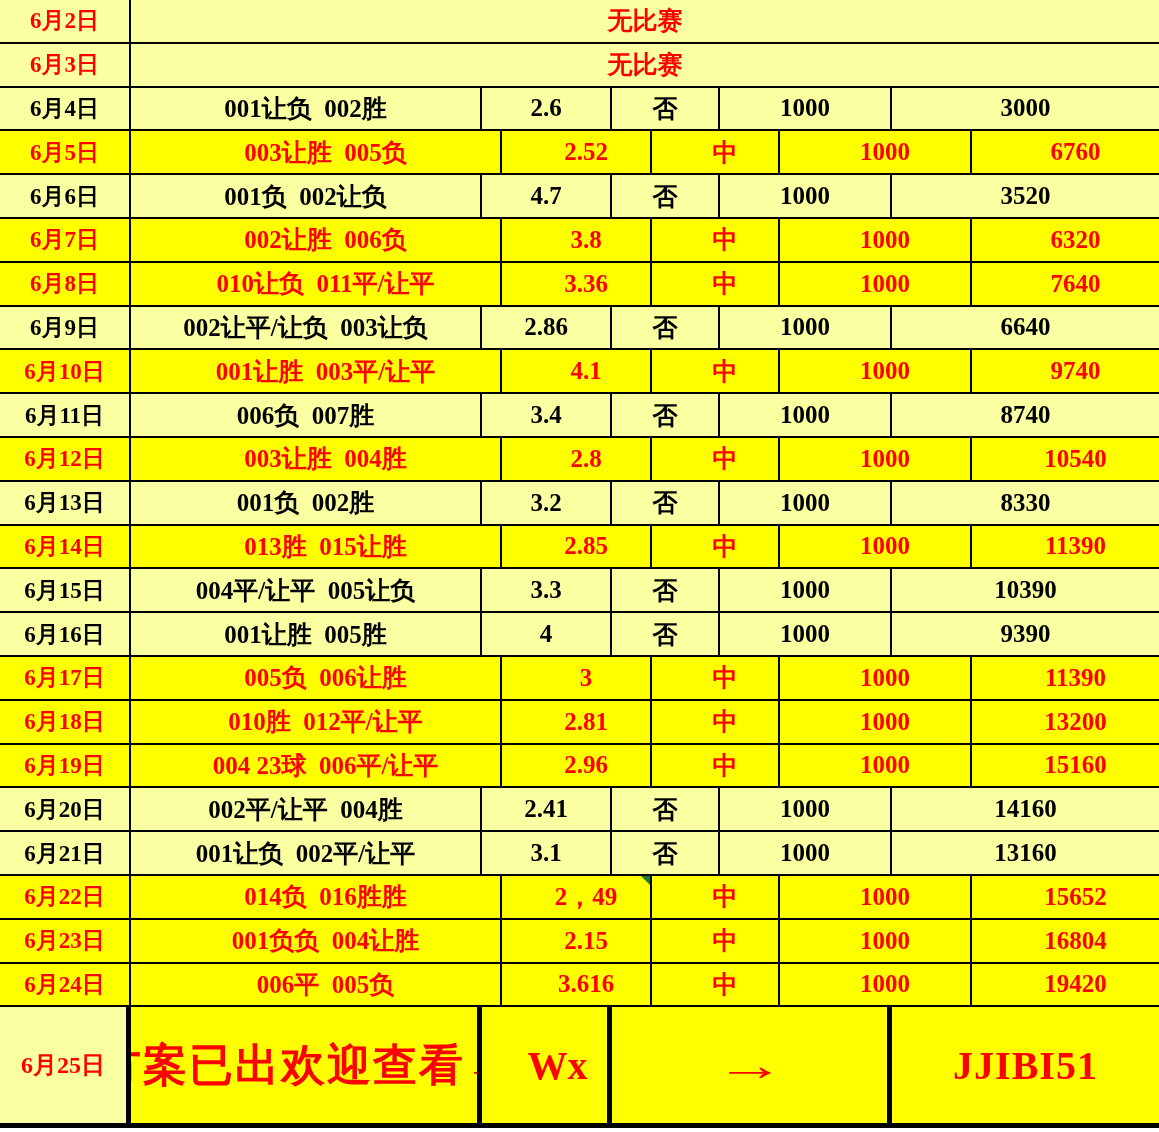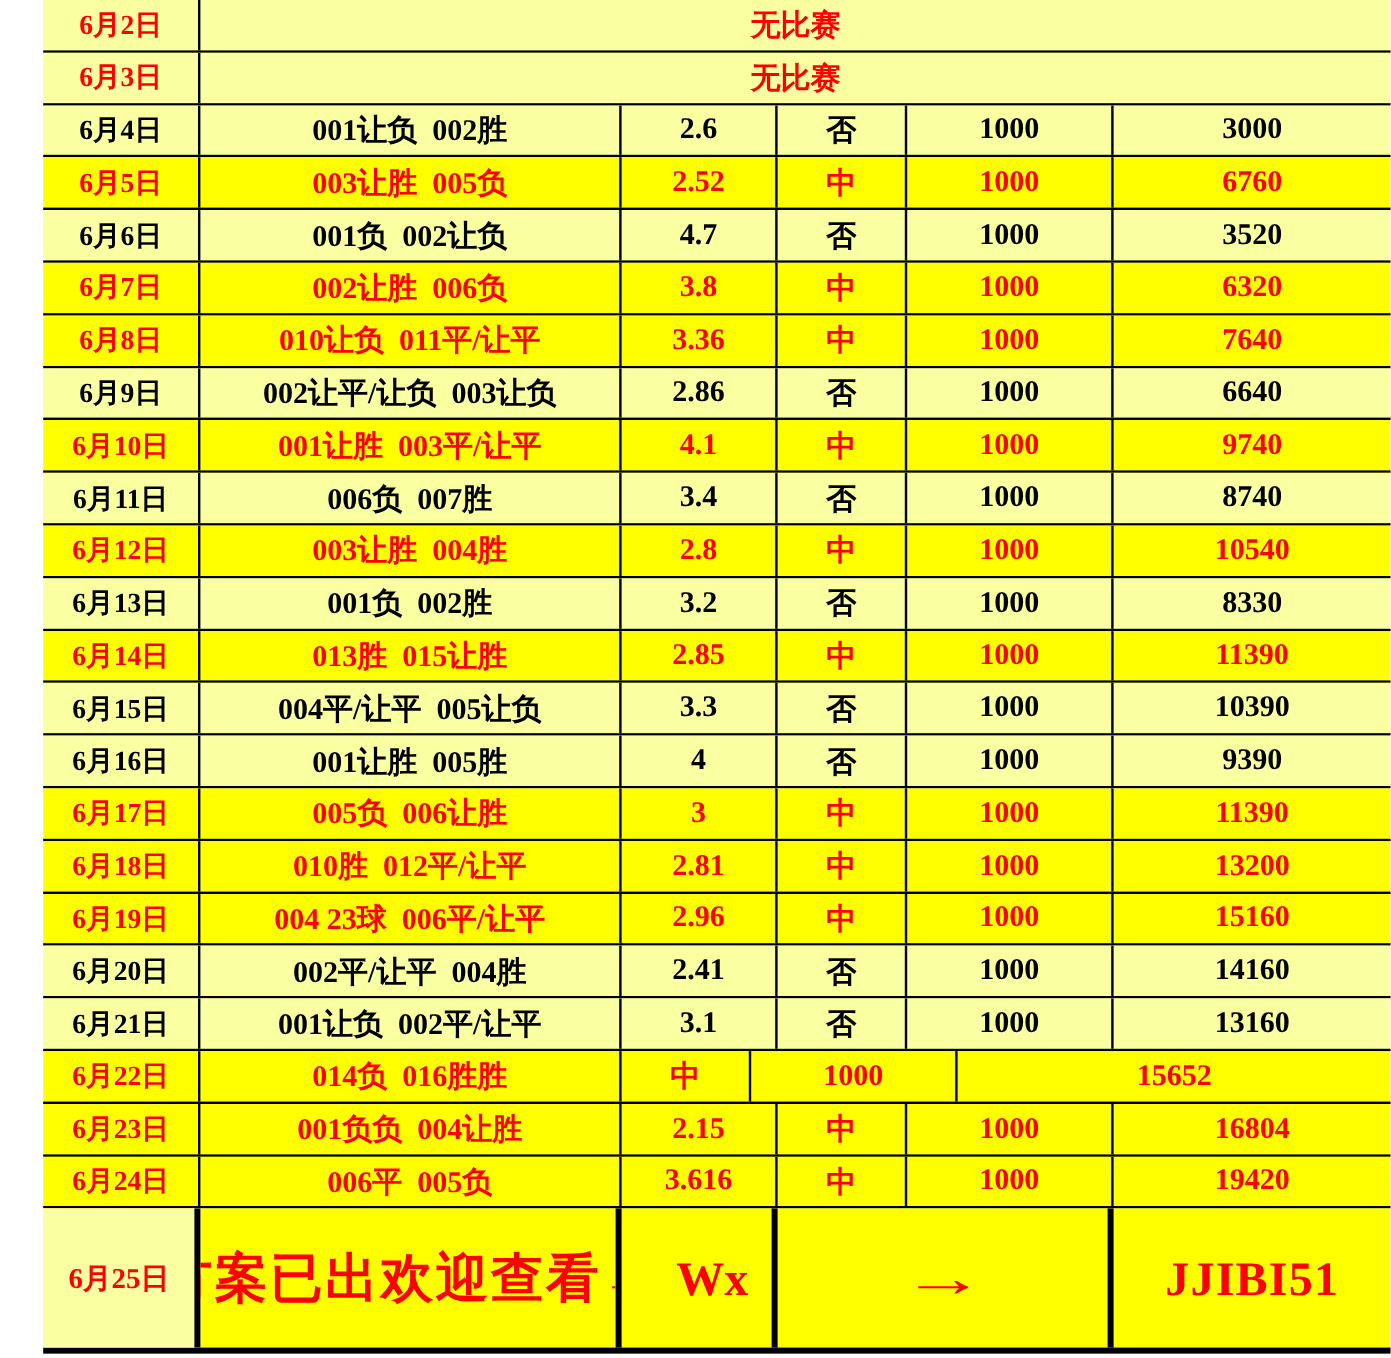--- a/index.html
+++ b/index.html
@@ -10,42 +10,41 @@
     font-family:"Liberation Serif","DejaVu Serif",serif;
     font-weight:bold;
     overflow:hidden;
   }
   .row{
     display:flex;
     height:43.8px;
     box-sizing:border-box;
     border-bottom:2px solid var(--grid,#000);
     background:var(--pale,#FAFFA1);
-    margin-left:36px;
   }
   .cell{
     position:relative;
     box-sizing:border-box;
     border-right:2px solid var(--grid,#000);
     display:flex;align-items:center;justify-content:center;
     font-size:25px;
     white-space:pre;
     overflow:hidden;
   }
   .c-date{width:131px;font-size:23px;}
   .c-picks{width:351px;}
   .c-odds{width:130px;}
   .c-result{width:108px;}
   .c-stake{width:172px;}
   .c-total{flex:1;border-right:none;}
   .c-merge{flex:1;border-right:none;}
   .c-merge2{width:280px;}
   
   .row.miss{background:var(--pale,#FAFFA1);color:var(--miss-text,#000);}
-  .row.hit{background:var(--hit,#FFFF00);color:var(--hit-text,#FF0000);}
+  .row.hit{background:var(--hit,#FFFF00);color:var(--hit-text,#FF0000);gap:20px;}
   .row.no-match{background:var(--pale,#FAFFA1);color:var(--hit-text,#FF0000);}
   .row.footer{
     height:121px;
     background:var(--hit,#FFFF00);
     color:var(--hit-text,#FF0000);
     border-bottom:5px solid var(--grid,#000);
   }
   .row.footer .cell{border-right-width:5px;text-align:center;}
   .row.footer .c-date{background:var(--pale,#FAFFA1);font-size:24px;}
   .row.footer .c-total{border-right:none;border-radius:20px;}
@@ -270,20 +269,24 @@
       <span>3.1</span>
       
     </div>
     <div class="cell c-result">否</div>
     <div class="cell c-stake">1000</div>
     <div class="cell c-total">13160</div>
   </div>
       <div class="row hit">
     <div class="cell c-date">6月22日</div>
     <div class="cell c-picks">014负  016胜胜</div>
+    <div class="cell c-odds has-ind">
+      <span>2，49</span>
+      <span class="ind-tr"></span>
+    </div>
     <div class="cell c-result">中</div>
     <div class="cell c-stake">1000</div>
     <div class="cell c-total">15652</div>
   </div>
       <div class="row hit">
     <div class="cell c-date">6月23日</div>
     <div class="cell c-picks">001负负  004让胜</div>
     <div class="cell c-odds">
       <span>2.15</span>
       

